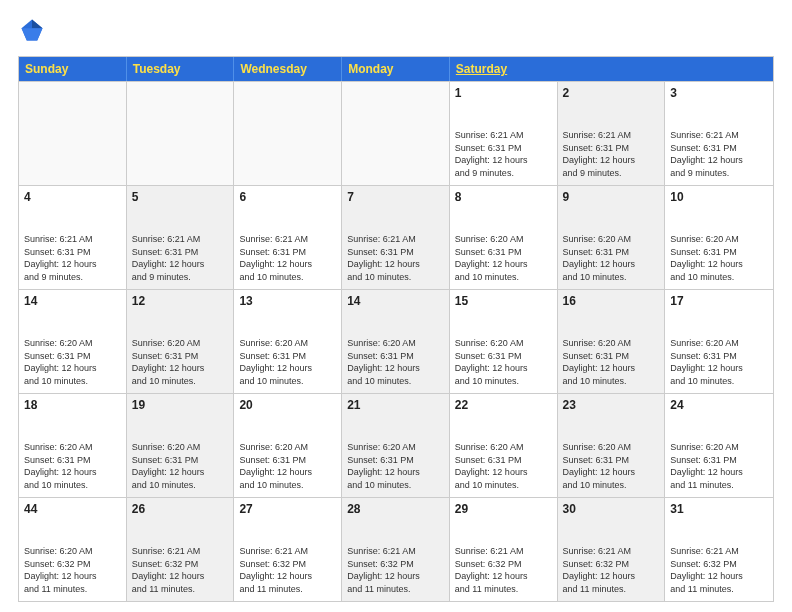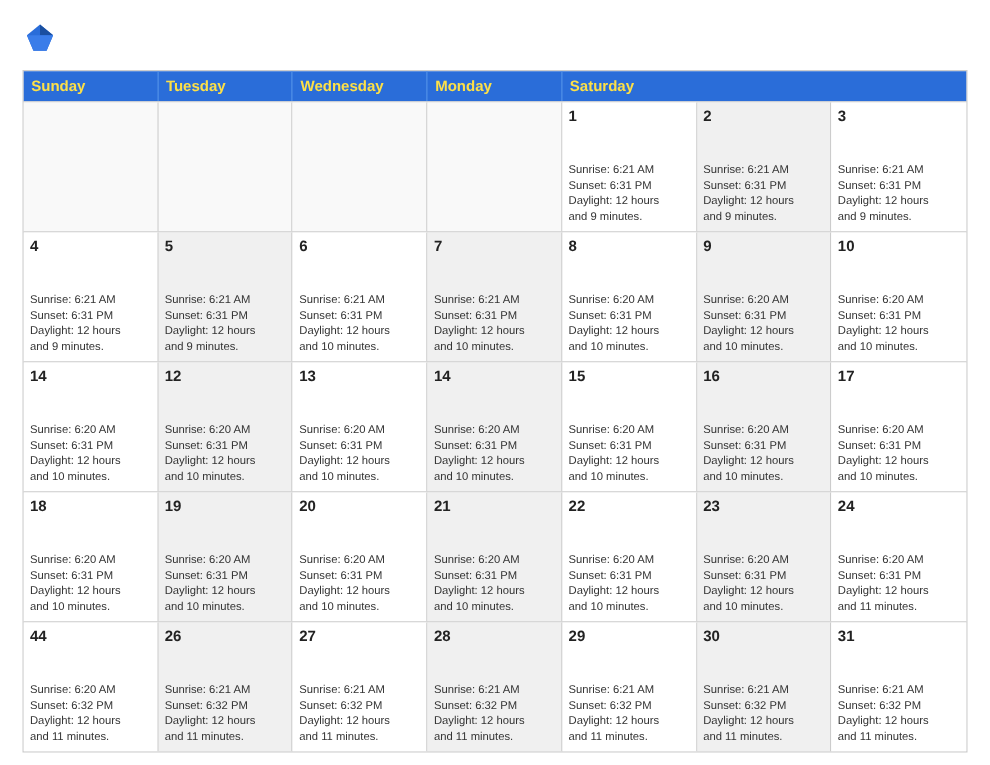--- a/index.html
+++ b/index.html
@@ -70,21 +70,21 @@
       background: #2a6dd9;
     }
     .cal-header-cell {
       color: #fde047;
       font-size: 12px;
       font-weight: bold;
       padding: 5px 6px;
       border-right: 1px solid #5090e8;
       text-align: left;
     }
-    .cal-header-cell:last-child { border-right: none; }
+    .cal-header-cell:last-child { border-right: none; text-decoration: underline; }
     .cal-body {
       display: flex;
       flex-direction: column;
       flex: 1;
     }
     .cal-row {
       display: grid;
       grid-template-columns: repeat(7, 1fr);
       flex: 1;
       border-top: 1px solid #ccc;

